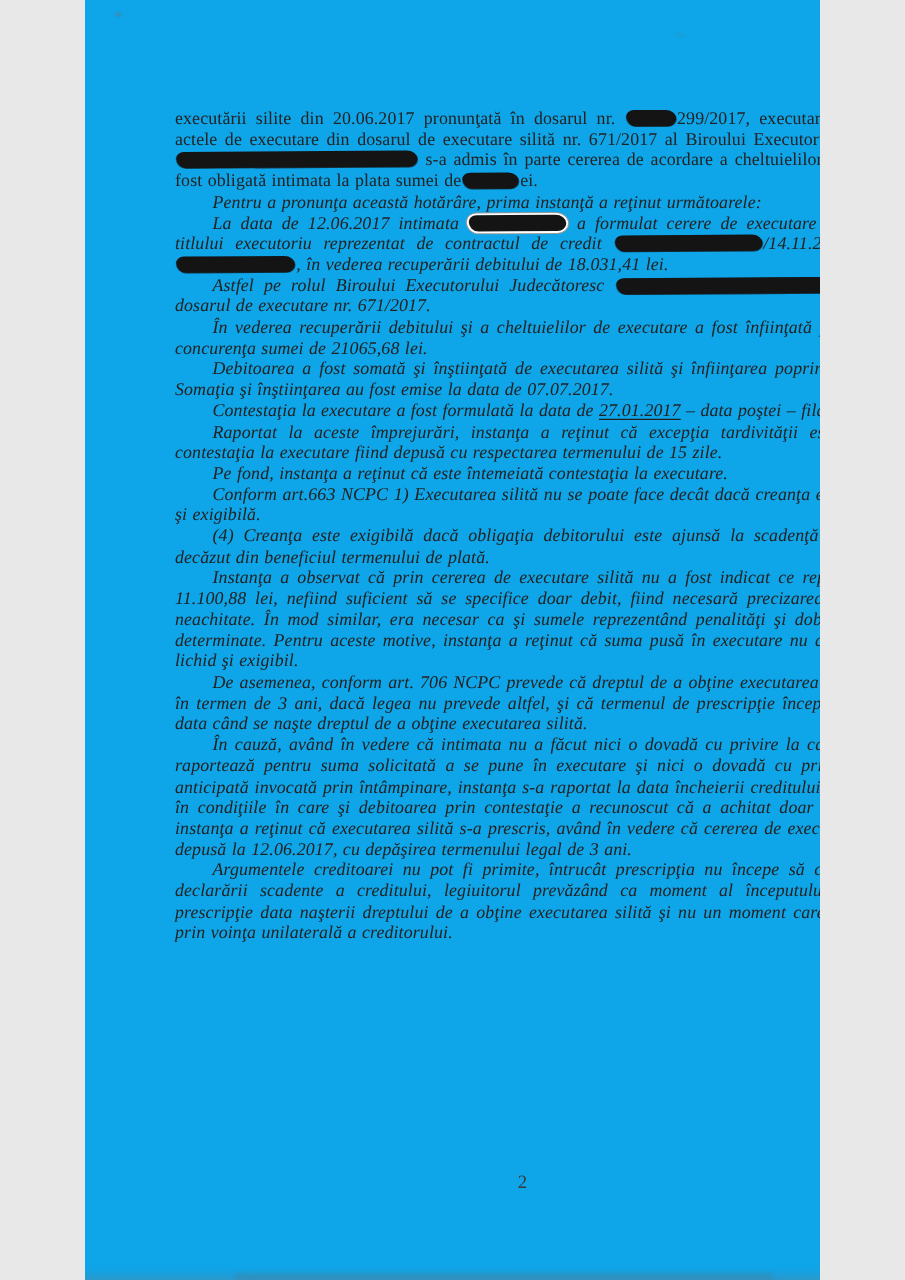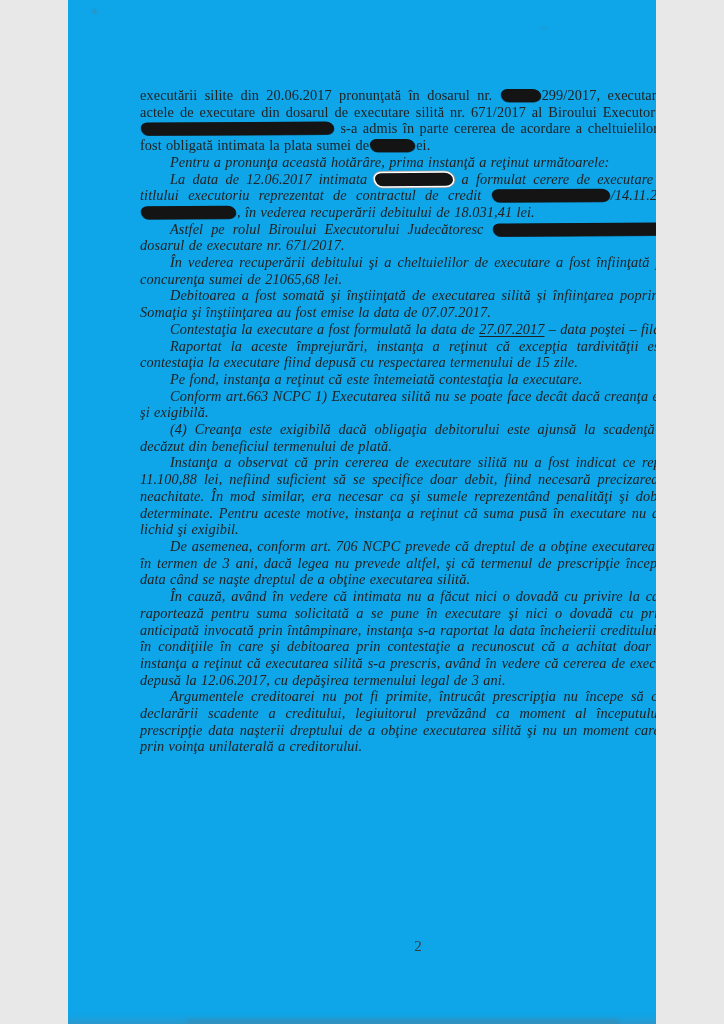--- a/index.html
+++ b/index.html
@@ -100,21 +100,21 @@
   <div class="speck s2"></div>
   <div class="speck s3"></div>
 
   <div class="doc-body" id="doc-body">
       <p class="para">executării silite din 20.06.2017 pronunţată în dosarul nr. <span class="redaction" style="width: 40px;"></span>299/2017, executarea silită şi toate actele de executare din dosarul de executare silită nr. 671/2017 al Biroului Executorului Judecătoresc <span class="redaction" style="width: 193px;"></span> s-a admis în parte cererea de acordare a cheltuielilor de judecată şi a fost obligată intimata la plata sumei de<span class="redaction" style="width: 45px;"></span>ei.</p>
       <p class="para indent">Pentru a pronunţa această hotărâre, prima instanţă a reţinut următoarele:</p>
       <p class="para indent">La data de 12.06.2017 intimata <span class="redaction boxed" style="width: 78px;"></span> a formulat cerere de executare silită în temeiul titlului executoriu reprezentat de contractul de credit <span class="redaction" style="width: 118px;"></span>/14.11.2006 încheiat de<span class="redaction" style="width: 95px;"></span>, în vederea recuperării debitului de 18.031,41 lei.</p>
       <p class="para indent">Astfel pe rolul Biroului Executorului Judecătoresc <span class="redaction" style="width: 188px;"></span> s-a deschis dosarul de executare nr. 671/2017.</p>
       <p class="para indent">În vederea recuperării debitului şi a cheltuielilor de executare a fost înfiinţată poprirea până la concurenţa sumei de 21065,68 lei.</p>
       <p class="para indent">Debitoarea a fost somată şi înştiinţată de executarea silită şi înfiinţarea popririi – filele 49-50. Somaţia şi înştiinţarea au fost emise la data de 07.07.2017.</p>
-      <p class="para indent">Contestaţia la executare a fost formulată la data de <span class="udate">27.07.2017</span> – data poştei – fila 16 verso.</p>
+      <p class="para indent">Contestaţia la executare a fost formulată la data de <span class="udate">27.01.2017</span> – data poştei – fila 16 verso.</p>
       <p class="para indent">Raportat la aceste împrejurări, instanţa a reţinut că excepţia tardivităţii este neîntemeiată, contestaţia la executare fiind depusă cu respectarea termenului de 15 zile.</p>
       <p class="para indent">Pe fond, instanţa a reţinut că este întemeiată contestaţia la executare.</p>
       <p class="para indent">Conform art.663 NCPC 1) Executarea silită nu se poate face decât dacă creanţa este certă, lichidă şi exigibilă.</p>
       <p class="para indent">(4) Creanţa este exigibilă dacă obligaţia debitorului este ajunsă la scadenţă sau acesta este decăzut din beneficiul termenului de plată.</p>
       <p class="para indent">Instanţa a observat că prin cererea de executare silită nu a fost indicat ce reprezintă suma de 11.100,88 lei, nefiind suficient să se specifice doar debit, fiind necesară precizarea clară a ratelor neachitate. În mod similar, era necesar ca şi sumele reprezentând penalităţi şi dobândă să fie clar determinate. Pentru aceste motive, instanţa a reţinut că suma pusă în executare nu are caracter cert, lichid şi exigibil.</p>
       <p class="para indent">De asemenea, conform art. 706 NCPC prevede că dreptul de a obţine executarea silită se prescrie în termen de 3 ani, dacă legea nu prevede altfel, şi că termenul de prescripţie începe să curgă de la data când se naşte dreptul de a obţine executarea silită.</p>
       <p class="para indent">În cauză, având în vedere că intimata nu a făcut nici o dovadă cu privire la care dintre rate se raportează pentru suma solicitată a se pune în executare şi nici o dovadă cu privire la scadenţa anticipată invocată prin întâmpinare, instanţa s-a raportat la data încheierii creditului - 2006, mai ales în condiţiile în care şi debitoarea prin contestaţie a recunoscut că a achitat doar 2 rate, astfel că instanţa a reţinut că executarea silită s-a prescris, având în vedere că cererea de executare silită a fost depusă la 12.06.2017, cu depăşirea termenului legal de 3 ani.</p>
       <p class="para indent">Argumentele creditoarei nu pot fi primite, întrucât prescripţia nu începe să curgă de la data declarării scadente a creditului, legiuitorul prevăzând ca moment al începutului termenului de prescripţie data naşterii dreptului de a obţine executarea silită şi nu un moment care poate fi stabilit prin voinţa unilaterală a creditorului.</p>
     </div>
 

